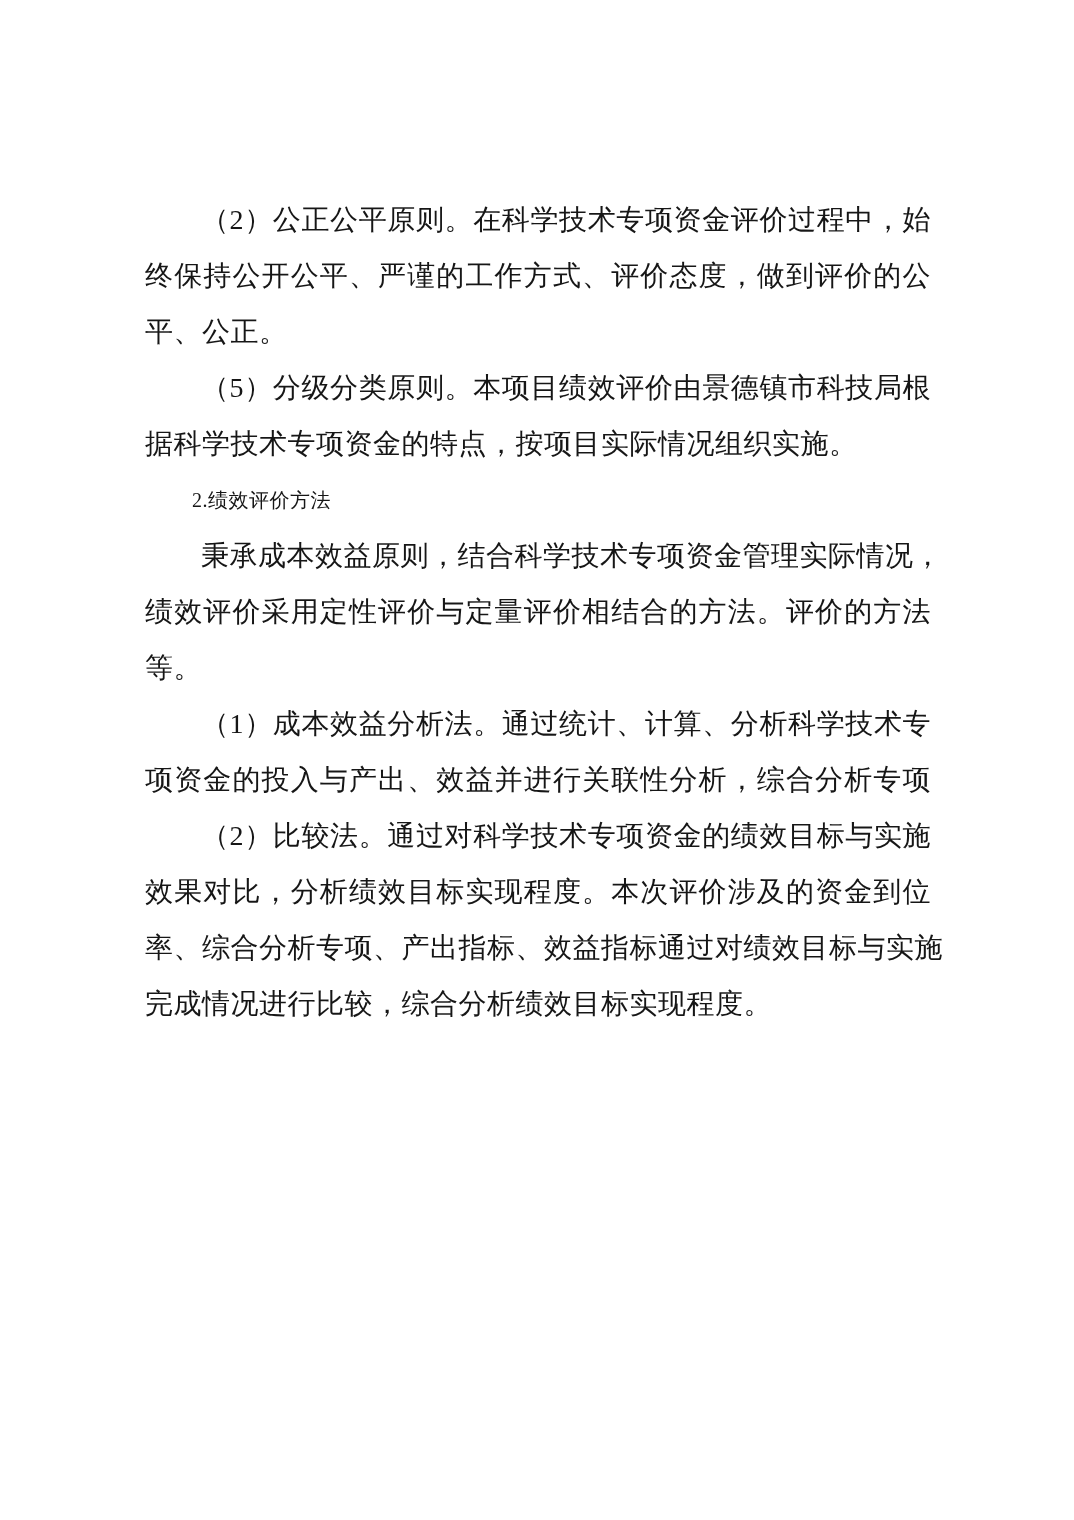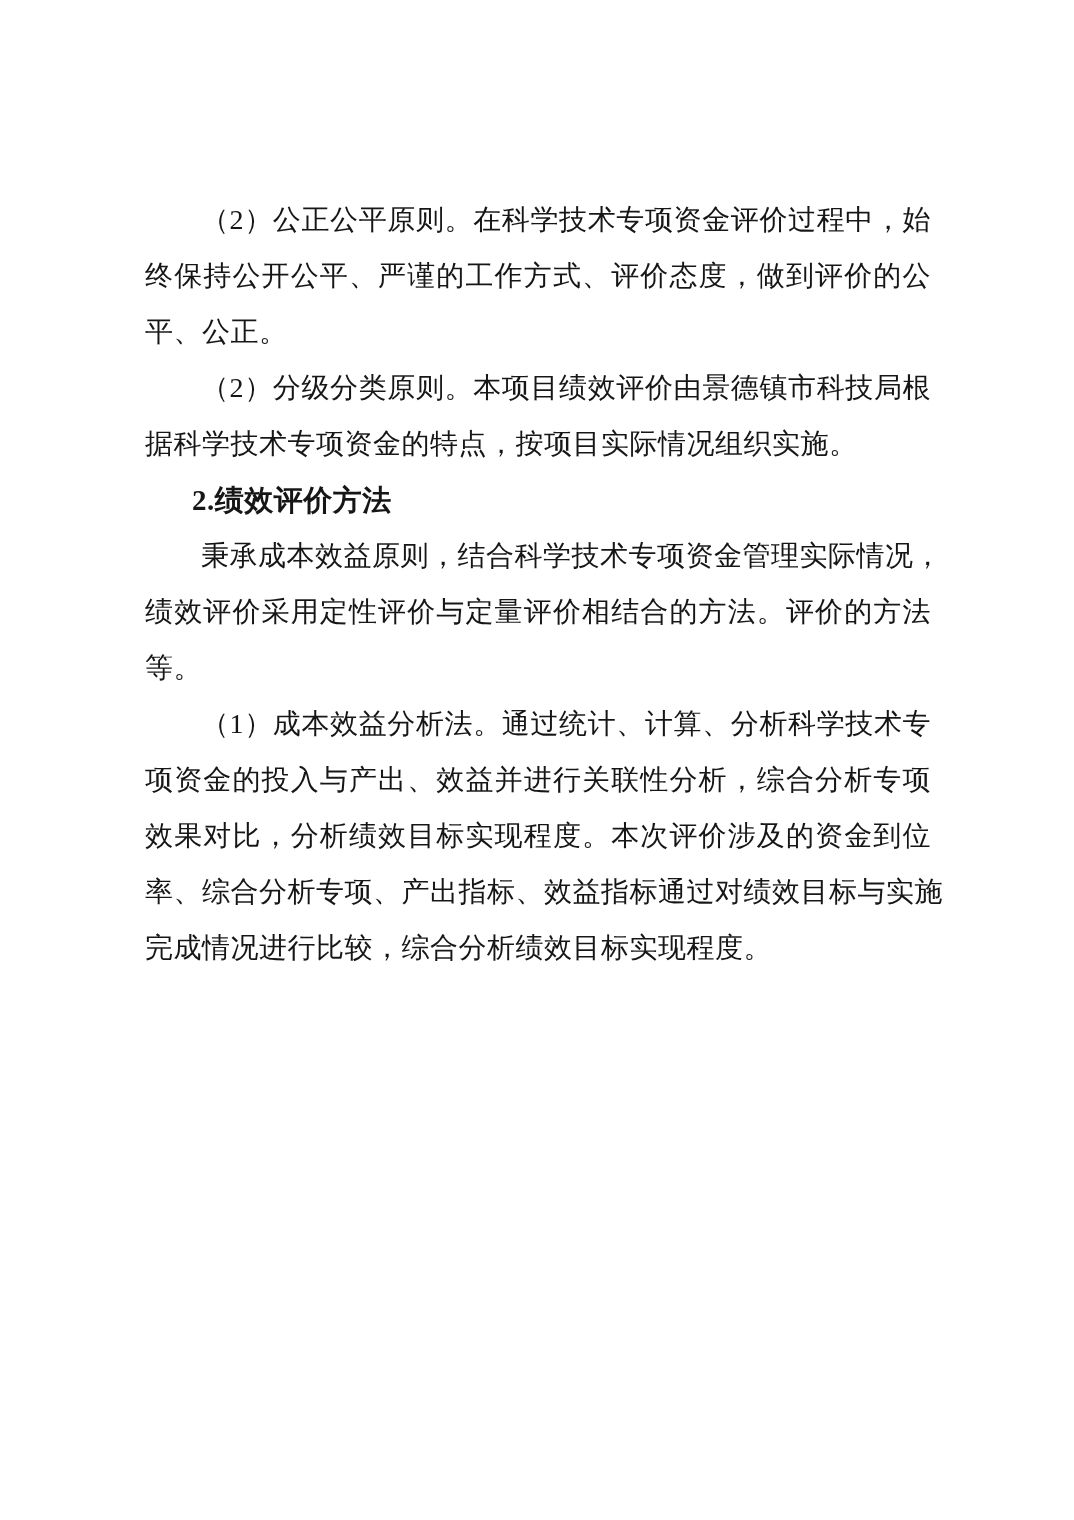--- a/index.html
+++ b/index.html
@@ -33,51 +33,52 @@
   .line.fill {
     text-align: justify;
     text-align-last: justify;
     -moz-text-align-last: justify;
   }
   
   .line.first {
     text-indent: 56px;
   }
   .block.heading .line {
-    font-weight: bold;
-    font-size: 29px;
+    font-weight: normal;
+    font-size: 20px;
     text-indent: 47px;
     font-family: "Liberation Serif", "DejaVu Serif", serif;
   }
 </style>
 </head>
 <body>
 
 <main class="page">
   <div class="content" style="color: rgb(22, 22, 22);">
       <div class="block paragraph">
         <div class="line first fill">（2）公正公平原则。在科学技术专项资金评价过程中，始</div>
         <div class="line fill">终保持公开公平、严谨的工作方式、评价态度，做到评价的公</div>
         <div class="line">平、公正。</div>
       </div>
       <div class="block paragraph">
-        <div class="line first fill">（2）分级分类原则。本项目绩效评价由景德镇市科技局根</div>
+        <div class="line first fill">（5）分级分类原则。本项目绩效评价由景德镇市科技局根</div>
         <div class="line">据科学技术专项资金的特点，按项目实际情况组织实施。</div>
       </div>
       <div class="block heading">
         <div class="line">2.绩效评价方法</div>
       </div>
       <div class="block paragraph">
         <div class="line first fill">秉承成本效益原则，结合科学技术专项资金管理实际情况，</div>
         <div class="line fill">绩效评价采用定性评价与定量评价相结合的方法。评价的方法</div>
         <div class="line">等。</div>
       </div>
       <div class="block paragraph">
         <div class="line first fill">（1）成本效益分析法。通过统计、计算、分析科学技术专</div>
         <div class="line fill">项资金的投入与产出、效益并进行关联性分析，综合分析专项</div>
       </div>
       <div class="block paragraph">
+        <div class="line first fill">（2）比较法。通过对科学技术专项资金的绩效目标与实施</div>
         <div class="line fill">效果对比，分析绩效目标实现程度。本次评价涉及的资金到位</div>
         <div class="line fill">率、综合分析专项、产出指标、效益指标通过对绩效目标与实施</div>
         <div class="line">完成情况进行比较，综合分析绩效目标实现程度。</div>
       </div>
     </div>
 </main>
 
 </body></html>

